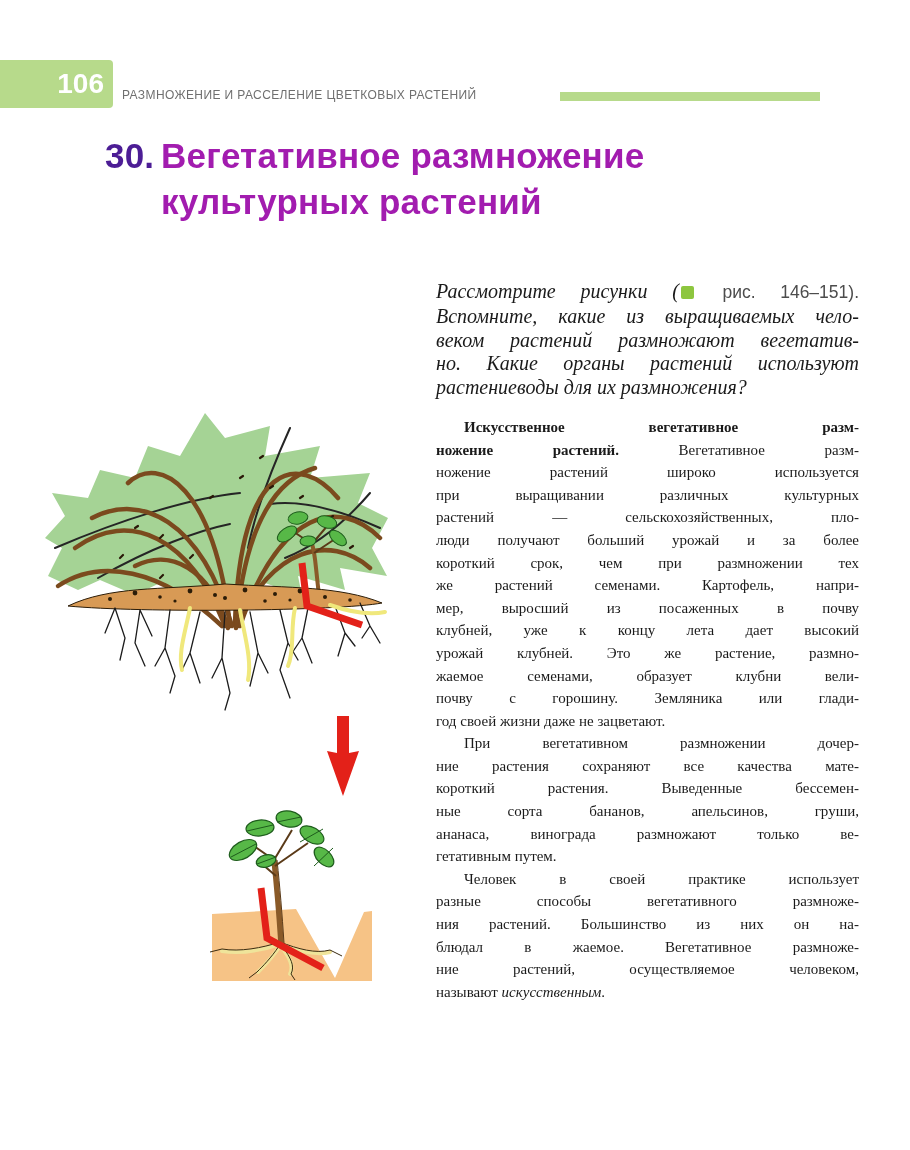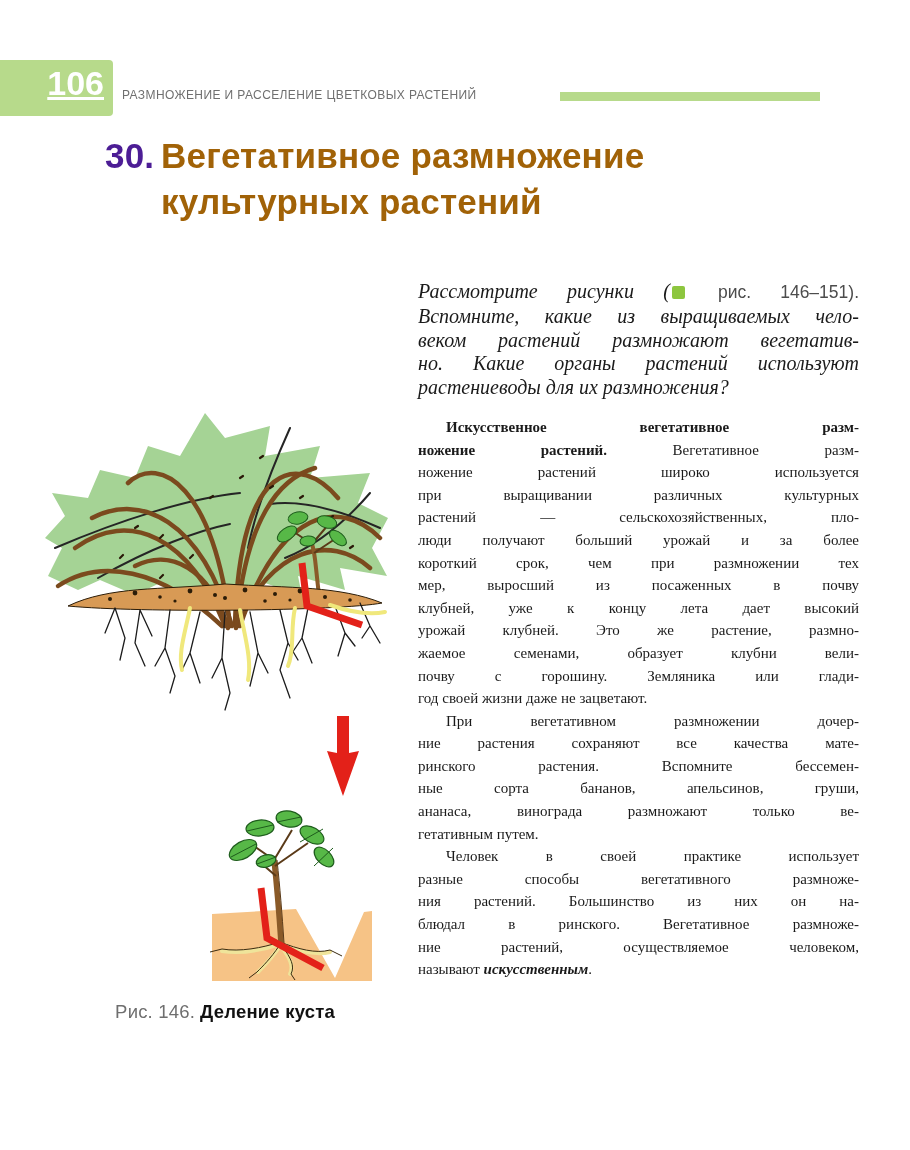--- a/index.html
+++ b/index.html
@@ -3,52 +3,52 @@
 <meta charset="utf-8">
 <style>
   html,body{margin:0;padding:0;background:#e8e8e8;}
   .page{
     position:relative; width:910px; height:1150px; background:#ffffff;
     margin:0 auto; overflow:hidden;
     font-family:"Liberation Sans", sans-serif;
   }
   
   .page-number-box{
-    position:absolute; left:0; top:60px; width:113px; height:56px;
+    position:absolute; left:0; top:60px; width:113px; height:48px;
     background:#b7da8b; color:#ffffff; box-sizing:border-box;
-    font-weight:bold; font-size:34px; line-height:47px;
-    text-align:right; padding-right:9px; border-radius:0 4px 4px 0;text-decoration:underline;
+    font-weight:bold; font-size:28px; line-height:47px;
+    text-align:right; padding-right:9px; border-radius:0 4px 4px 0;
   }
   .header-title{
     position:absolute; left:122px; top:88px;
     font-size:12px; color:#6f6f6f; letter-spacing:.4px;
   }
   .header-bar{
     position:absolute; left:560px; top:92px; width:260px; height:9px;
     background:#b7da8b;
   }
   
   .section-title-row{
     position:absolute; left:105px; top:133px; display:flex;
     font-weight:bold; font-size:35px; line-height:46px; letter-spacing:.2px;
   }
   .section-number{ color:#4c1d95; width:56px; }
-  .section-title{ color:#a16207; }
+  .section-title{ color:#a21caf; }
   
   .text-column{ position:absolute; left:418px; top:280px; width:441px; color:#1a1a1a; }
   .para{ margin:0; }
   .block-intro{ font-family:"Liberation Serif", serif; font-style:italic;
                 font-size:20px; line-height:23.8px; margin-bottom:16px; }
   .block-body{ font-family:"Liberation Serif", serif;
                font-size:15px; line-height:22.6px; }
-  .line{ text-align:justify; }
+  .line{ text-align:justify;margin-left:18px; }
   .line.just{ text-align-last:justify; -moz-text-align-last:justify; }
   .line.indent{ padding-left:28px; }
   .seg.b{ font-weight:bold; }
-  .seg.i{ font-style:italic;font-weight:bold; }
+  .seg.i{ font-style:italic; }
   .seg.sans{ font-family:"Liberation Sans", sans-serif; font-style:normal;
              font-size:17.5px; color:#4c4c4c; }
   .figsq{ display:inline-block; width:13px; height:13px; background:#8dc63f;
           border-radius:2px; margin:0 4px 0 2px; vertical-align:-1px; }
   
   .figure-box{ position:absolute; left:40px; top:398px; width:370px; height:600px; }
   .figure-caption{
     position:absolute; left:40px; top:1001px; width:370px; text-align:center;
     font-size:18.5px; letter-spacing:.2px;
   }
@@ -202,58 +202,56 @@
           <path d="M260,444 L283,431"></path>
             <path d="M274,468 L293,450"></path>
             <path d="M217,466 L236,459"></path>
         </g>
       </g>
 
       <path d="M221,490 L227,540 L283,570" stroke="#e32119" stroke-width="7" fill="none"></path>
     </svg>
   </div>
 
-  <div class="figure-caption">
-    <span class="caption-prefix">Рис. 146.</span><span class="caption-title">Деление куста</span>
-  </div>
 
   <div class="text-column">
       <div class="para block-intro">
         <div class="line just"><span class="seg">Рассмотрите рисунки (</span><span class="figsq"></span><span class="seg sans"> рис. 146–151).</span></div>
         <div class="line just"><span class="seg">Вспомните, какие из выращиваемых чело-</span></div>
         <div class="line just"><span class="seg">веком растений размножают вегетатив-</span></div>
         <div class="line just"><span class="seg">но. Какие органы растений используют</span></div>
         <div class="line"><span class="seg">растениеводы для их размножения?</span></div>
       </div>
       <div class="para block-body">
         <div class="line just indent"><span class="seg b">Искусственное вегетативное разм-</span></div>
         <div class="line just"><span class="seg b">ножение растений.</span><span class="seg"> Вегетативное разм-</span></div>
         <div class="line just"><span class="seg">ножение растений широко используется</span></div>
         <div class="line just"><span class="seg">при выращивании различных культурных</span></div>
         <div class="line just"><span class="seg">растений — сельскохозяйственных, пло-</span></div>
         <div class="line just"><span class="seg">люди получают больший урожай и за более</span></div>
         <div class="line just"><span class="seg">короткий срок, чем при размножении тех</span></div>
+        <div class="line just"><span class="seg">же растений семенами. Картофель, напри-</span></div>
         <div class="line just"><span class="seg">мер, выросший из посаженных в почву</span></div>
         <div class="line just"><span class="seg">клубней, уже к концу лета дает высокий</span></div>
         <div class="line just"><span class="seg">урожай клубней. Это же растение, размно-</span></div>
         <div class="line just"><span class="seg">жаемое семенами, образует клубни вели-</span></div>
         <div class="line just"><span class="seg">почву с горошину. Земляника или глади-</span></div>
         <div class="line"><span class="seg">год своей жизни даже не зацветают.</span></div>
       </div>
       <div class="para block-body">
         <div class="line just indent"><span class="seg">При вегетативном размножении дочер-</span></div>
         <div class="line just"><span class="seg">ние растения сохраняют все качества мате-</span></div>
-        <div class="line just"><span class="seg">ринского растения. Вспомните бессемен-</span></div>
+        <div class="line just"><span class="seg">короткий растения. Выведенные бессемен-</span></div>
         <div class="line just"><span class="seg">ные сорта бананов, апельсинов, груши,</span></div>
         <div class="line just"><span class="seg">ананаса, винограда размножают только ве-</span></div>
         <div class="line"><span class="seg">гетативным путем.</span></div>
       </div>
       <div class="para block-body">
         <div class="line just indent"><span class="seg">Человек в своей практике использует</span></div>
         <div class="line just"><span class="seg">разные способы вегетативного размноже-</span></div>
         <div class="line just"><span class="seg">ния растений. Большинство из них он на-</span></div>
-        <div class="line just"><span class="seg">блюдал в ринского. Вегетативное размноже-</span></div>
+        <div class="line just"><span class="seg">блюдал в жаемое. Вегетативное размноже-</span></div>
         <div class="line just"><span class="seg">ние растений, осуществляемое человеком,</span></div>
         <div class="line"><span class="seg">называют </span><span class="seg i">искусственным</span><span class="seg">.</span></div>
       </div>
     </div>
 
 </div>
 
 </body></html>

